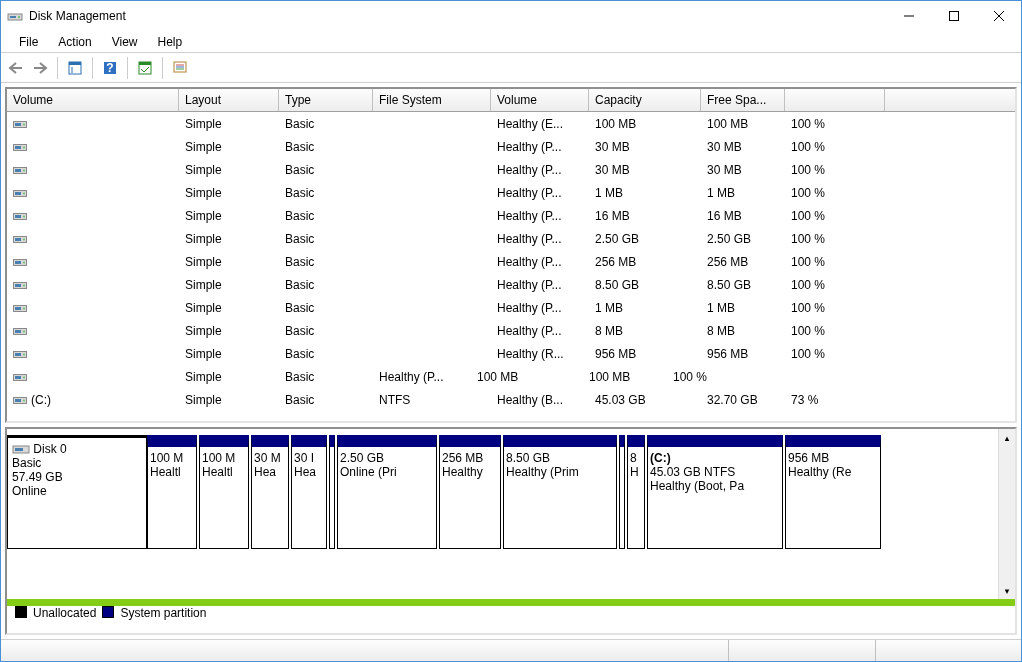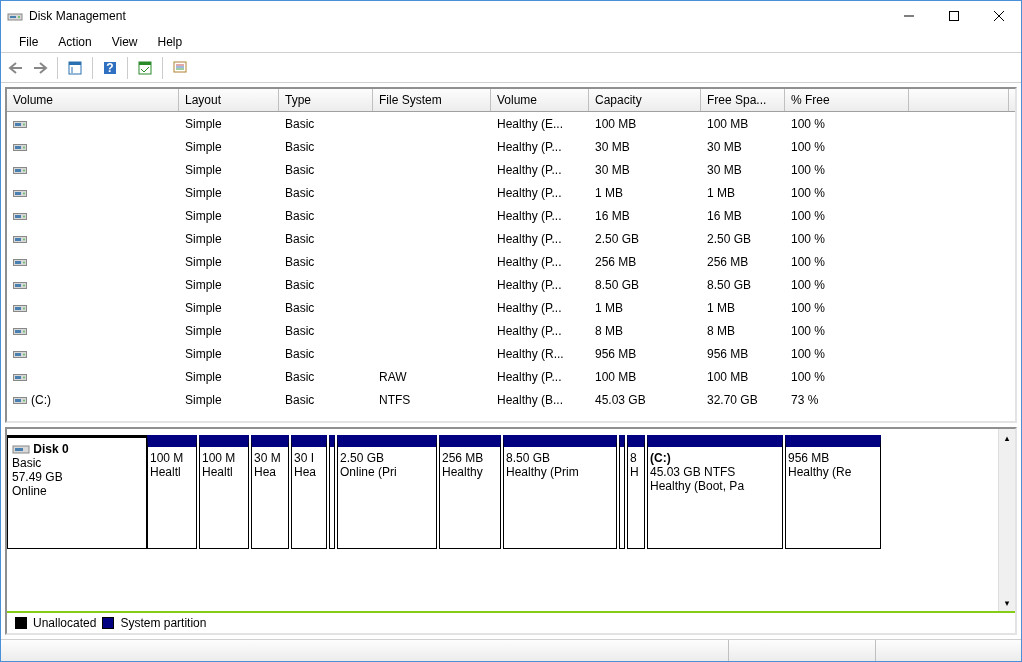--- a/index.html
+++ b/index.html
@@ -19,29 +19,29 @@
 .top-pane { height:336px; margin-bottom:4px; display:flex; flex-direction:column;}
 .headers { display:flex; background:linear-gradient(#fdfdfd,#ececec); border-bottom:1px solid #a0a0a0;}
 .col-h { border-right:1px solid #c0c0c0; padding:3px 6px; font-size:12px; color:#000; display:flex; align-items:center; height:22px; overflow:hidden; white-space:nowrap;}
 .vol-row { display:flex; height:23px; align-items:center;}
 .cell { padding:0 6px; overflow:hidden; white-space:nowrap; text-overflow:clip; font-size:12px; color:#000; display:flex; align-items:center; height:23px;}
 .vol-icon { width:14px; height:12px; margin-right:4px; flex-shrink:0;}
 .bottom-pane { flex:1; display:flex; flex-direction:column;}
 .disk-row { display:flex; height:120px; padding:6px 0 0 0; gap:0; position:relative;}
 .disk-info { width:140px; border:1px solid #000; border-top-width:3px; padding:4px; background:#fff; position:relative;}
 .disk-info .dicon { display:inline-block; vertical-align:top;}
-.disk-info .dname { font-weight:bold; display:inline-block;}
+.disk-info .dname { font-weight:normal; display:inline-block;}
 .parts-area { flex:1; display:flex; gap:2px; overflow:hidden; margin-right:4px;}
 .part { border:1px solid #000; border-top:12px solid #000080; background:#fff; padding:4px 2px; overflow:hidden; position:relative; min-width:0;}
 .part .pl1 { font-weight:bold; white-space:nowrap; overflow:hidden; font-size:12px; }
 .part .pl2, .part .pl3 { white-space:nowrap; overflow:hidden; font-size:12px; }
 .scrollbar-v { width:17px; background:#f0f0f0; display:flex; flex-direction:column; border-left:1px solid #ddd;}
 .sb-btn { height:17px; display:flex; align-items:center; justify-content:center; background:#f0f0f0; font-size:9px;}
 .sb-track { flex:1;}
-.legend { height:22px; border-top:2px solid #84cc16; display:flex; align-items:center; padding:0 8px; gap:6px; font-size:12px;}
+.legend { height:34px; border-top:7px solid #84cc16; display:flex; padding:0 8px; gap:6px; font-size:12px;}
 .legend .sw { width:12px; height:12px; border:1px solid #000;}
 .statusbar { height:22px; border-top:1px solid #d0d0d0; background:linear-gradient(#fdfdfd,#ececec); display:flex;}
 .status-cell { border-left:1px solid #c0c0c0; flex:1; height:100%;}
 .disk-wrap { flex:1; overflow:auto; display:flex;}
 .disk-content { flex:1;}
 </style>
 </head>
 <body>
 
 <div class="title-bar">
@@ -126,21 +126,20 @@
 
   <div class="pane top-pane">
     <div class="headers" id="headers">
         <div class="col-h" style="width: 172px;">Volume</div>
         <div class="col-h" style="width: 100px;">Layout</div>
         <div class="col-h" style="width: 94px;">Type</div>
         <div class="col-h" style="width: 118px;">File System</div>
         <div class="col-h" style="width: 98px;">Volume</div>
         <div class="col-h" style="width: 112px;">Capacity</div>
         <div class="col-h" style="width: 84px;">Free Spa...</div>
-        <div class="col-h" style="width: 124px;">% Free</div>
         <div class="col-h" style="width: 100px;"></div>
       </div>
     <div id="rows">
         <div class="vol-row">
           <div class="cell" style="width: 172px;">
             <svg class="vol-icon" viewBox="0 0 14 12">
               <rect x="0.5" y="3.5" width="13" height="6" fill="#d8d8d8" stroke="#888"></rect>
               <rect x="2" y="5" width="6" height="3" fill="#4a80b0"></rect>
               <circle cx="11" cy="6.5" r="0.9" fill="#5b5"></circle>
             </svg>
@@ -339,21 +338,20 @@
           <div class="cell" style="width: 172px;">
             <svg class="vol-icon" viewBox="0 0 14 12">
               <rect x="0.5" y="3.5" width="13" height="6" fill="#d8d8d8" stroke="#888"></rect>
               <rect x="2" y="5" width="6" height="3" fill="#4a80b0"></rect>
               <circle cx="11" cy="6.5" r="0.9" fill="#5b5"></circle>
             </svg>
             <span></span>
           </div>
           <div class="cell" style="width: 100px;">Simple</div>
           <div class="cell" style="width: 94px;">Basic</div>
-          <div class="cell" style="width: 118px;">RAW</div>
           <div class="cell" style="width: 98px;">Healthy (P...</div>
           <div class="cell" style="width: 112px;">100 MB</div>
           <div class="cell" style="width: 84px;">100 MB</div>
           <div class="cell" style="width: 124px;">100 %</div>
           <div class="cell" style="width: 100px;"></div>
         </div>
         <div class="vol-row">
           <div class="cell" style="width: 172px;">
             <svg class="vol-icon" viewBox="0 0 14 12">
               <rect x="0.5" y="3.5" width="13" height="6" fill="#d8d8d8" stroke="#888"></rect>

